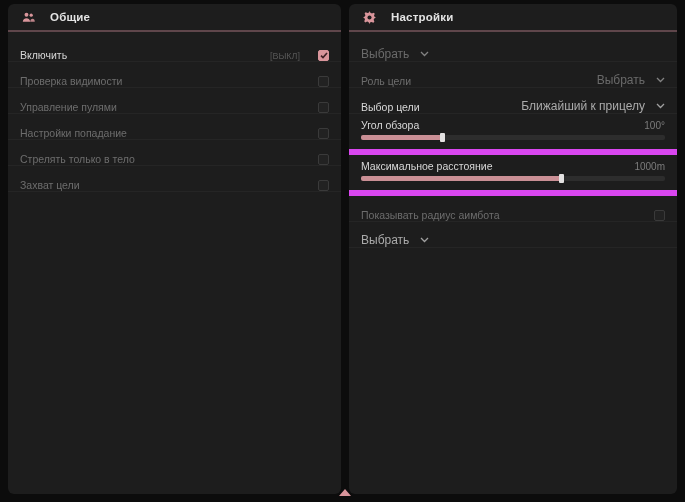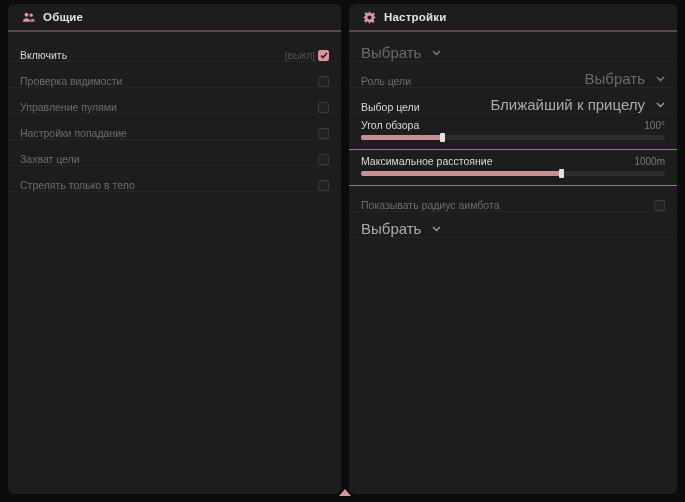--- a/index.html
+++ b/index.html
@@ -11,58 +11,58 @@
   .stage { position:relative; width:685px; height:502px; }
 
   .panel {
     position:absolute; top:4px; height:490px;
     background:#1d1d1d; border-radius:6px; overflow:hidden;
   }
   .panel-left  { left:8px;   width:333px; }
   .panel-right { left:349px; width:328px; }
 
   .panel-header {
-    height:26px; display:flex; align-items:center; gap:8px; padding:0 14px;
+    height:26px; display:flex; align-items:center; gap:15px; padding:0 14px;
   }
   .panel-title {
     color:#e4e4e4; font-size:11.5px; font-weight:700; letter-spacing:.2px;
   }
   .hdr-icon { display:flex; align-items:center; }
   .accent-line { height:2px; background:#5f464b; }
 
   .rows { padding-top:4px; }
 
   .row {
     height:25px; display:flex; align-items:flex-end;
     padding:0 12px; border-bottom:1px solid #252525;
   }
   .lbl { flex:1; font-size:10.5px; color:#6d6d6d; }
   .lbl.bright { color:#d8d8d8; }
 
-  .hint { font-size:9px; color:#575757; margin-right:3px; }
+  .hint { font-size:9px; color:#575757; margin-right:18px; }
 
   .cb {
     width:11px; height:11px; box-sizing:border-box; border-radius:2px;
     background:#222222; border:1px solid #3a3a3a;
     display:flex; align-items:center; justify-content:center; cursor:pointer;
     flex:0 0 auto;
   }
   .cb.checked { background:#d9959b; border-color:#d9959b; }
 
   .dd {
     display:flex; align-items:center; gap:11px;
-    color:#6a6a6a; font-size:15px; cursor:pointer;
+    color:#6a6a6a; font-size:12px; cursor:pointer;
   }
   .dd .chev { color:#828282; display:block; }
   .dd.bright { color:#ababab; }
   .dd.bright .chev { color:#a0a0a0; }
 
   .row-slider {
     height:auto; display:block; padding:5px 12px 9px;
-    border-bottom:1px solid #d946ef;
+    border-bottom:6px solid #d946ef;
   }
   .slider-top {
     display:flex; align-items:center; justify-content:space-between;
     margin-bottom:4px;
   }
   .val { font-size:10px; color:#7c7c7c; }
   .track {
     position:relative; height:5px; background:#2d2d2d; border-radius:2px;
     cursor:pointer;
   }
@@ -115,25 +115,25 @@
         </div>
         <div class="row">
           <span class="lbl">Управление пулями</span>
           <span class="cb"></span>
         </div>
         <div class="row">
           <span class="lbl">Настройки попадание</span>
           <span class="cb"></span>
         </div>
         <div class="row">
+          <span class="lbl">Стрелять только в тело</span>
+          <span class="cb"></span>
+        </div>
+        <div class="row">
           <span class="lbl">Захват цели</span>
-          <span class="cb"></span>
-        </div>
-        <div class="row">
-          <span class="lbl">Стрелять только в тело</span>
           <span class="cb"></span>
         </div>
       </div>
   </div>
 
   <div class="panel panel-right">
     <div class="panel-header">
       <span class="hdr-icon">
         <svg width="13" height="13" viewBox="0 0 16 16" fill="#d9959b">
           <path d="M8 0l1.1 2.2a6 6 0 0 1 1.8.75L13.2 2l1.3 1.3-.95 2.3a6 6 0 0 1 .75 1.8L16 8l-2.2 1.1a6 6 0 0 1-.75 1.8l.95 2.3-1.3 1.3-2.3-.95a6 6 0 0 1-1.8.75L8 16l-1.1-2.2a6 6 0 0 1-1.8-.75l-2.3.95-1.3-1.3.95-2.3a6 6 0 0 1-.75-1.8L0 8l2.2-1.1a6 6 0 0 1 .75-1.8L2 2.8 3.3 1.5l2.3.95A6 6 0 0 1 7.4 1.7z"></path>

